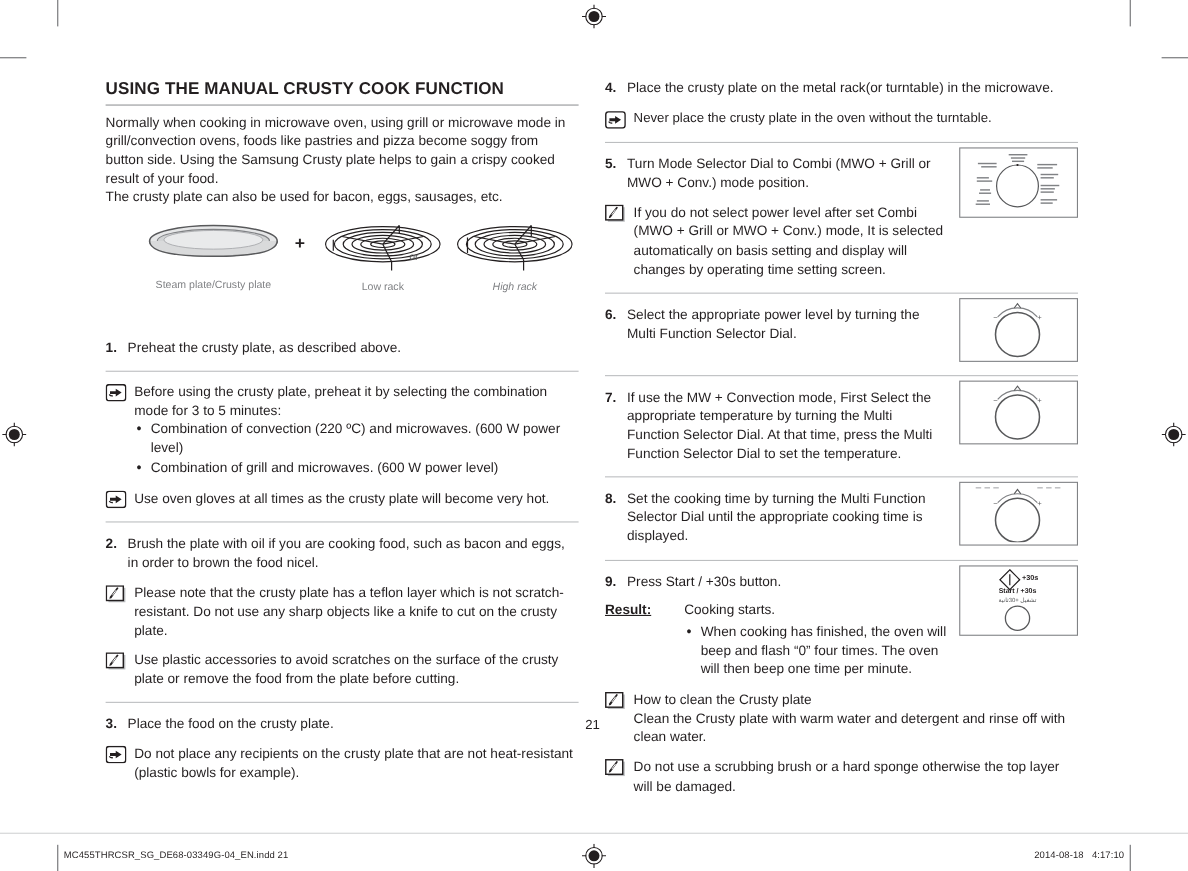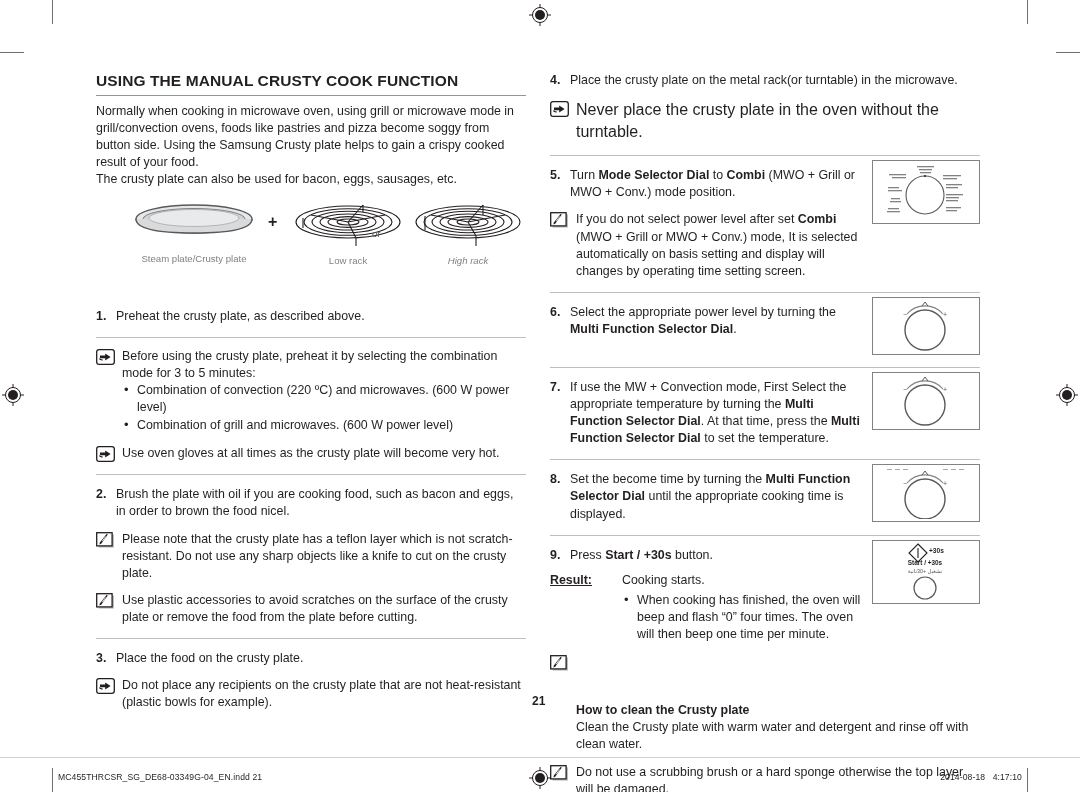--- a/index.html
+++ b/index.html
@@ -99,21 +99,21 @@
     margin: 10px 0 0 0;
   }
   .note-icon {
     flex: 0 0 20px;
     width: 20px;
     margin-right: 6px;
     padding-top: 1px;
   }
   .note-icon svg { display: block; }
   .note-body { flex: 1; }
-  .note.big .note-body { font-size: 16px; }
+  .note.big .note-body { font-size: 12px; }
 
   .bullets {
     margin: 0 0 0 0;
     padding: 0;
     list-style: none;
   }
   .bullets li {
     position: relative;
     padding-left: 15px;
     font-size: 12.4px;
@@ -127,21 +127,21 @@
     top: -1px;
     font-size: 13px;
   }
 
   hr.rule {
     border: none;
     border-top: 1.3px solid #bcbec0;
     margin: 12px 0 0 0;
   }
 
-  .b { font-weight: bold; margin-top: 48px; }
+  .b { font-weight: normal; }
   .u { text-decoration: underline; font-weight: bold; }
 
   
   .rowpair { display: flex; align-items: flex-start; }
   .rowpair .rowtext { flex: 1; padding-right: 10px; }
   .thumb {
     flex: 0 0 106px;
     width: 106px;
     height: 56px;
     border: 1px solid #808285;
@@ -152,23 +152,23 @@
   .thumb svg { display: block; }
 
   .result-row { display: flex; margin-top: 8px; }
   .result-label { flex: 0 0 72px; }
   .result-body { flex: 1; }
 
   
   .pagenum {
     position: absolute;
     left: 532px;
-    top: 694px;
+    top: 652px;
     font-size: 12px;
-    font-weight: bold;
+    font-weight: normal;
   }
 
   
   .footer {
     position: absolute;
     left: 0;
     top: 757px;
     width: 1080px;
     height: 35px;
     border-top: 1px solid #d1d3d4;
@@ -496,21 +496,21 @@
         </svg>
       </div>
     </div>
 
     <hr class="rule">
 
     <div class="rowpair">
       <div class="rowtext">
         <div class="step">
           <div class="step-num">8.</div>
-          <div class="step-body"><span>Set the become time by turning the </span><span class="b">Multi Function Selector Dial</span><span> until the appropriate cooking time is displayed.</span></div>
+          <div class="step-body"><span>Set the cooking time by turning the </span><span class="b">Multi Function Selector Dial</span><span> until the appropriate cooking time is displayed.</span></div>
         </div>
       </div>
       <div class="thumb">
         <svg width="104" height="54" viewBox="0 0 104 54" aria-hidden="true">
           <circle cx="52" cy="34" r="20" fill="none" stroke="#58595b" stroke-width="1.4"></circle>
           <path d="M34 18 A24 24 0 0 1 70 18" fill="none" stroke="#808285" stroke-width="1.1"></path>
           <path d="M49 10 l3 -4 l3 4" fill="none" stroke="#58595b" stroke-width="1"></path>
           <text x="30" y="21" font-family="Liberation Sans, sans-serif" font-size="7" fill="#58595b">−</text>
           <text x="70" y="21" font-family="Liberation Sans, sans-serif" font-size="7" fill="#58595b">+</text>
           <g fill="#a7a9ac">

